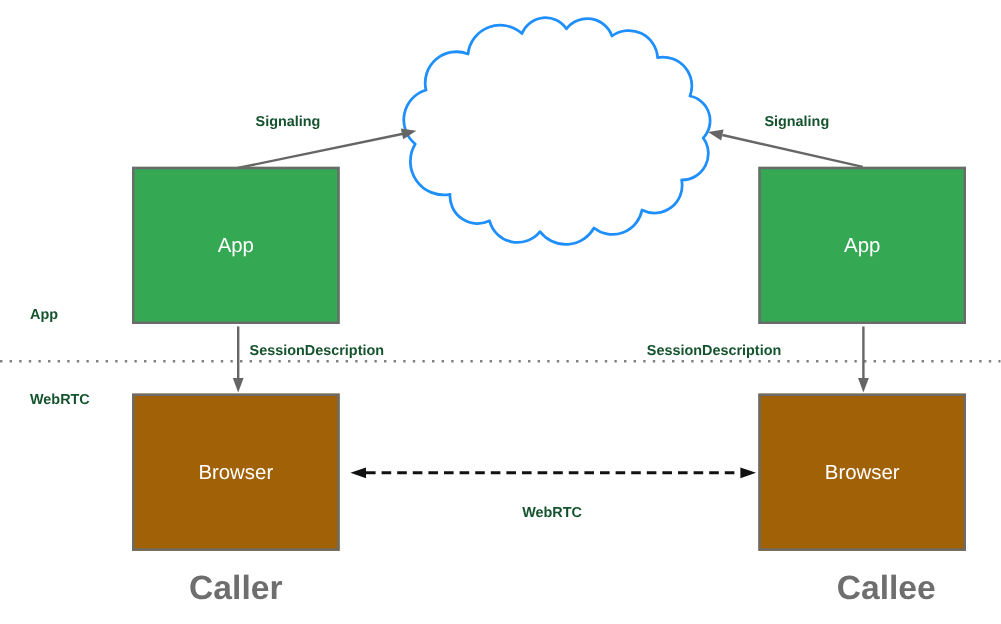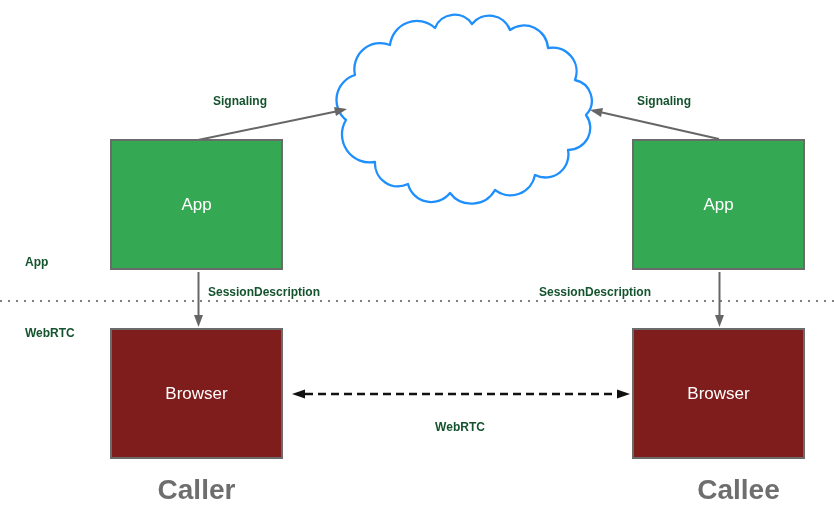--- a/index.html
+++ b/index.html
@@ -22,21 +22,21 @@
     height: 131px;
     border: 2px solid #6b6b6b;
     display: flex;
     align-items: center;
     justify-content: center;
     color: #ffffff;
     font-size: 17px;
     box-sizing: border-box;
   }
   .app-box { background: #35a853; }
-  .browser-box { background: #7f1d1d; }
+  .browser-box { background: #a16207; }
   #caller-app     { left: 110px; top: 139px; }
   #callee-app     { left: 632px; top: 139px; }
   #caller-browser { left: 110px; top: 328px; }
   #callee-browser { left: 632px; top: 328px; }
 
   .label {
     position: absolute;
     font-weight: bold;
     font-size: 12px;
     color: #14532d;

